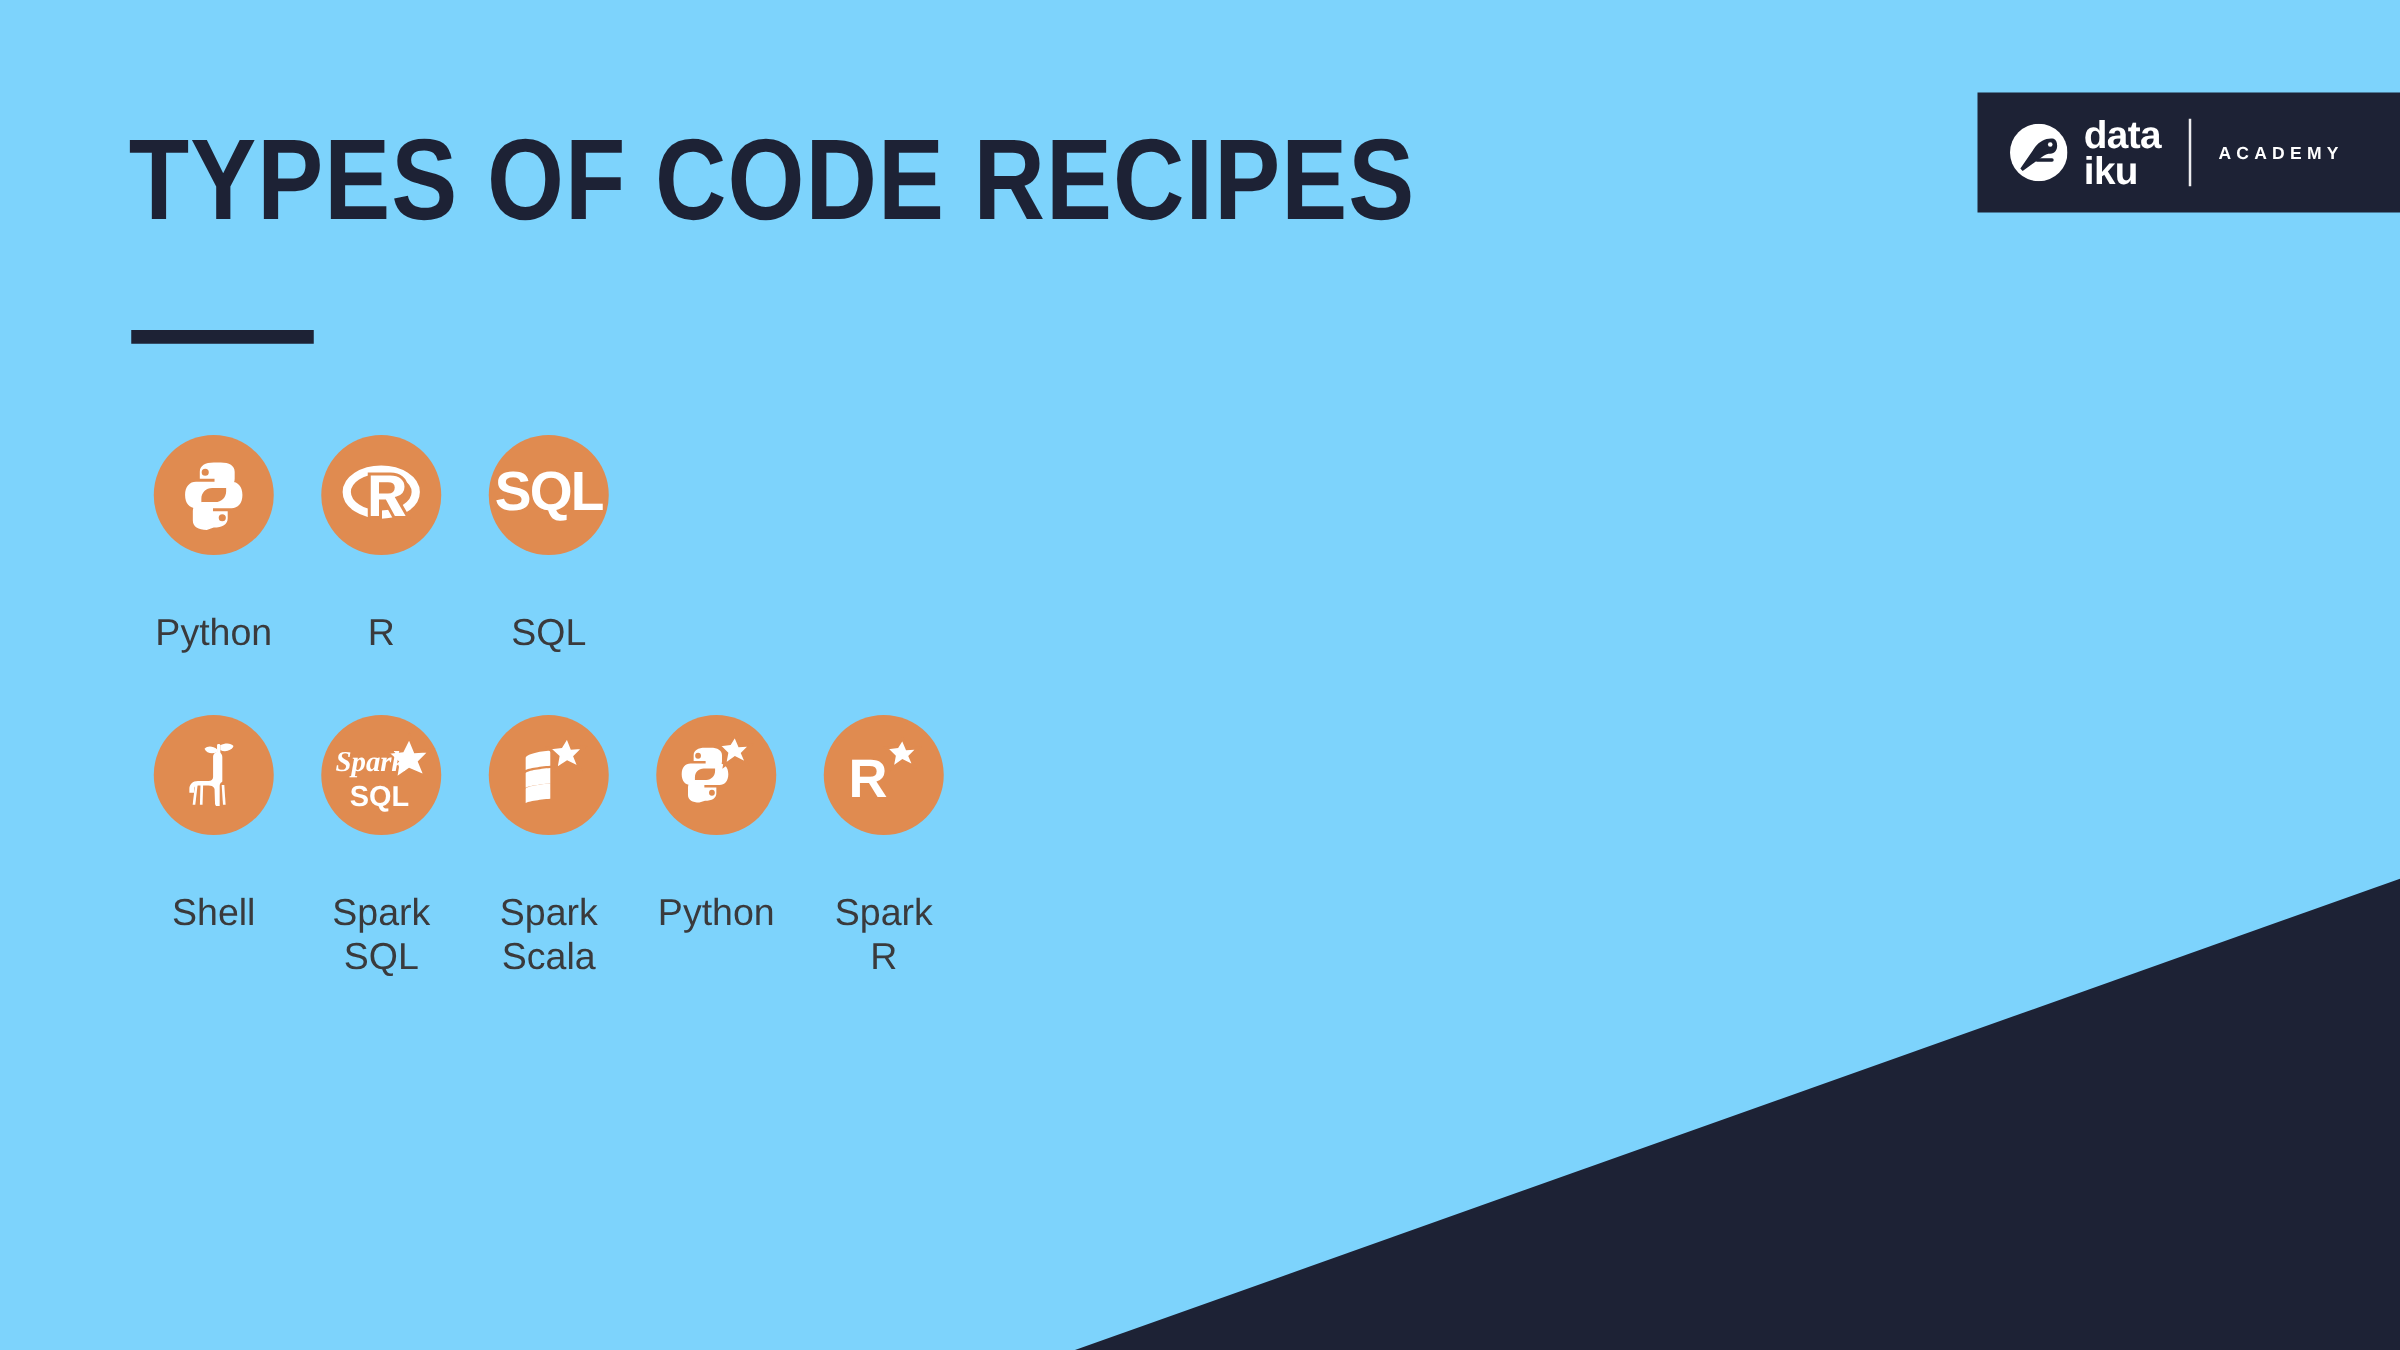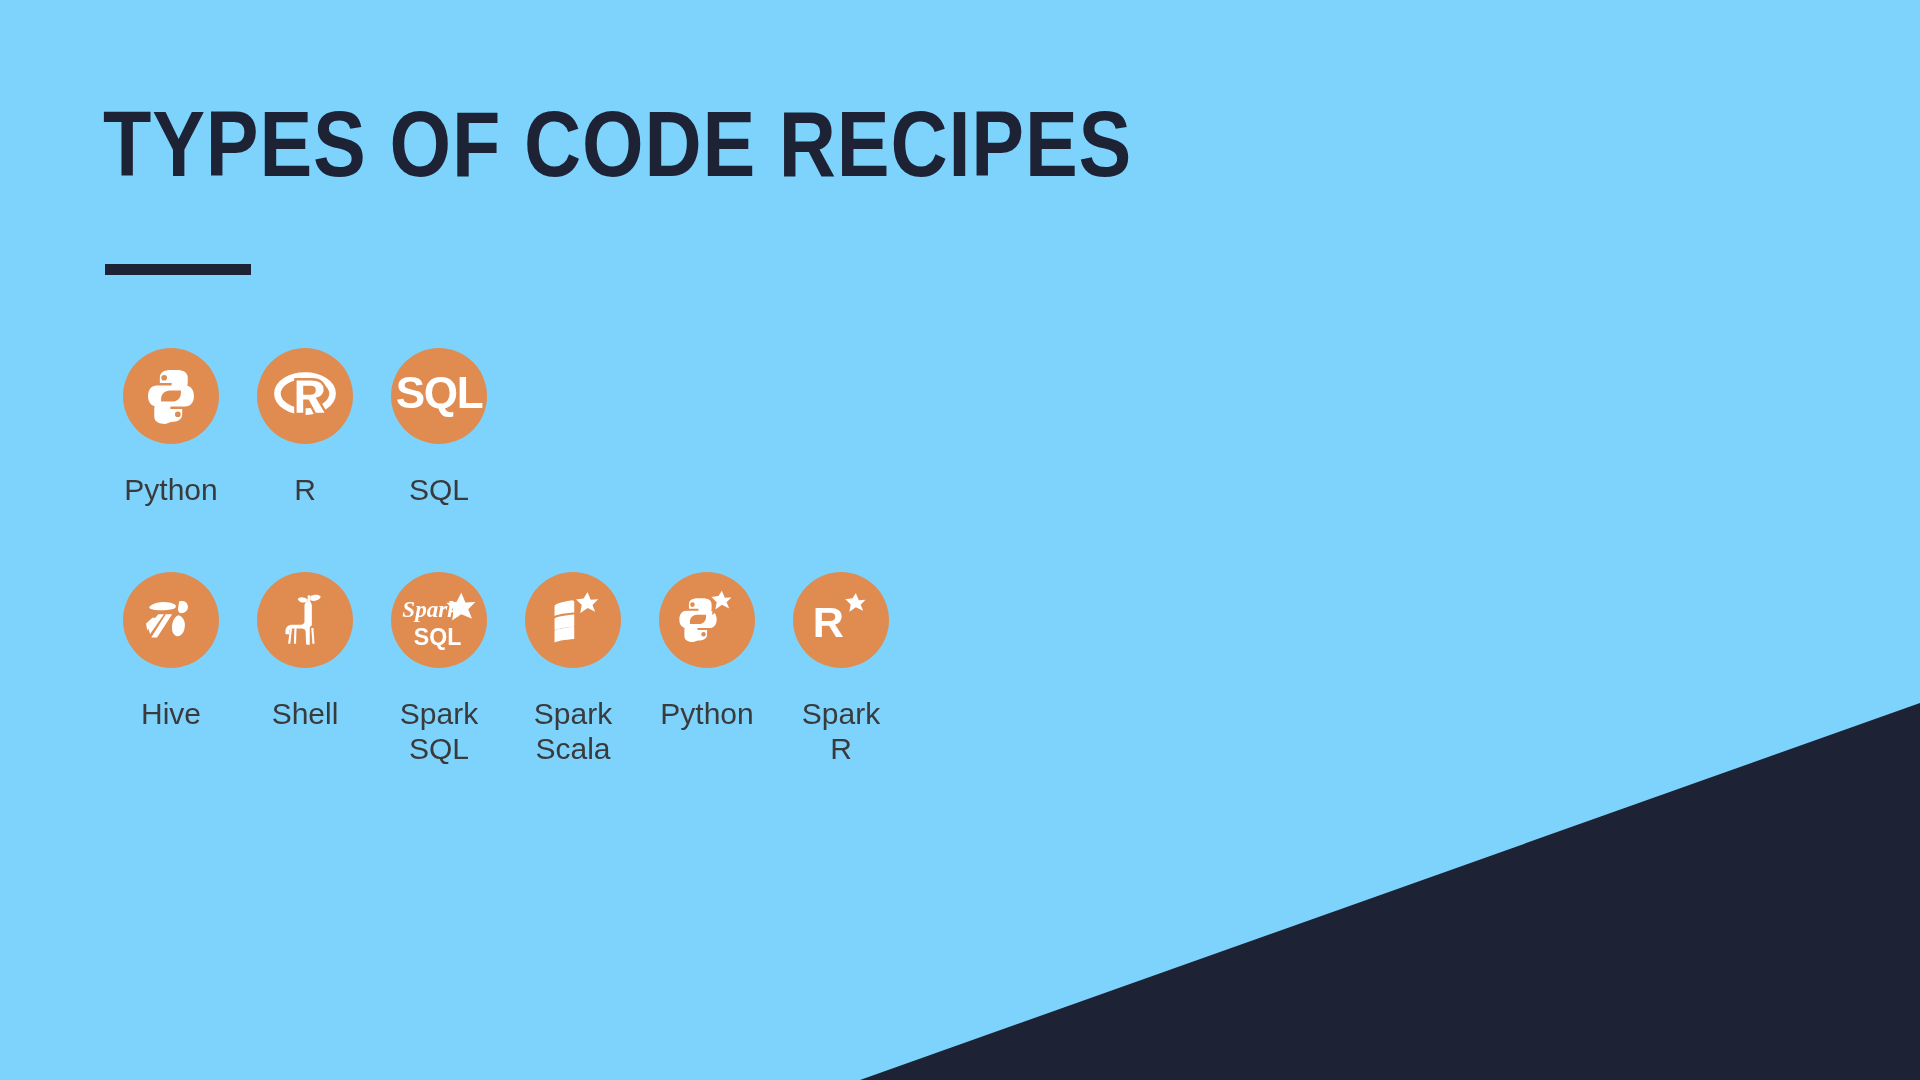--- a/index.html
+++ b/index.html
@@ -100,20 +100,21 @@
     align-items: flex-start;
   }
   #row-basic  { left: 104px; top: 348px; }
   #row-spark  { left: 104px; top: 572px; }
 
   .icon-cell {
     width: 134px;
     display: flex;
     flex-direction: column;
     align-items: center;
+    gap: 17px;
   }
 
   .icon-disc {
     width: 96px;
     height: 96px;
     border-radius: 50%;
     background: #e08b50;
     display: flex;
     align-items: center;
     justify-content: center;
@@ -137,20 +138,35 @@
 
 <div id="slide">
 
   <svg id="corner-triangle" viewBox="0 0 1920 1080" preserveAspectRatio="none">
     <polygon points="1920,703 1920,1080 860,1080" fill="#1d2235"></polygon>
   </svg>
 
   <div id="page-title">TYPES OF CODE RECIPES</div>
   <div id="title-rule"></div>
 
+  <div id="logo-block">
+    <svg id="logo-bird" viewBox="0 0 100 100">
+      <circle cx="50" cy="50" r="50" fill="#ffffff"></circle>
+      <path d="M76 26 C64 24 52 30 44 40 L18 78 L22 82 L58 56 C62 53 66 52 70 52
+               C78 52 82 46 82 38 C82 32 80 28 76 26 Z" fill="#1d2235"></path>
+      <rect x="44" y="60" width="32" height="6" rx="3" fill="#1d2235"></rect>
+      <circle cx="70" cy="36" r="4" fill="#ffffff"></circle>
+    </svg>
+    <div id="logo-wordmark">
+      <div>data</div>
+      <div>iku</div>
+    </div>
+    <div id="logo-divider"></div>
+    <div id="logo-academy">ACADEMY</div>
+  </div>
 
   <div class="icon-row" id="row-basic">
 
     <div class="icon-cell">
       <div class="icon-disc">
         <svg width="62" height="62" viewBox="0 0 100 100">
           <path fill="#fff" d="M50 8c-11 0-18 4-18 12v9h19v4H27c-8 0-14 6-14 17s6 17 14 17h7V55
                    c0-8 6-14 14-14h17c7 0 12-5 12-12V20c0-8-7-12-18-12z
                    M39 16a4.6 4.6 0 110 9.2 4.6 4.6 0 010-9.2z"></path>
           <path fill="#fff" d="M50 92c11 0 18-4 18-12v-9H49v-4h24c8 0 14-6 14-17s-6-17-14-17h-7v12
@@ -179,35 +195,20 @@
         </svg>
       </div>
       <div class="icon-label">SQL</div>
     </div>
 
 
   </div>
 
   <div class="icon-row" id="row-spark">
 
-    <div class="icon-cell">
-      <div class="icon-disc">
-        <svg width="58" height="58" viewBox="0 0 100 100">
-          <g fill="#fff">
-            <path d="M14 26c10-8 30-9 42-3 4 2 3 7-2 8-13 3-30 3-39 0-3-1-3-3-1-5z"></path>
-            <path d="M64 18c8-2 14 1 15 8 1 6-3 11-9 12-5 1-8-2-8-7z"></path>
-            <path d="M63 42c9 3 13 13 10 24-2 9-9 14-15 11-6-3-8-13-5-23 2-7 6-11 10-12z"></path>
-            <path d="M41 40 L52 40 L26 80 L16 80z"></path>
-            <path d="M28 40 L38 40 L14 74 L10 62z"></path>
-            <path d="M18 46 L24 46 L9 68 L7 56z"></path>
-          </g>
-        </svg>
-      </div>
-      <div class="icon-label">Hive</div>
-    </div>
 
     <div class="icon-cell">
       <div class="icon-disc">
         <svg width="54" height="58" viewBox="0 0 100 110">
           <g fill="#fff">
             <path d="M56 20c-4 0-7 3-7 8v30c0 4-3 6-7 6H26c-8 0-13 5-13 12v6h7v-5
                      c0-4 2-6 6-6h16c4 0 7 1 9 4l2 3v24h6V72c0-3 1-5 3-6l1-1V28c0-5-3-8-7-8z"></path>
             <rect x="55" y="8" width="5" height="34" rx="2"></rect>
             <path d="M60 10c7-4 16-4 20 1 -3 7-13 10-20 6z"></path>
             <path d="M55 16c-6-5-14-6-19-1 3 7 12 9 19 5z"></path>

